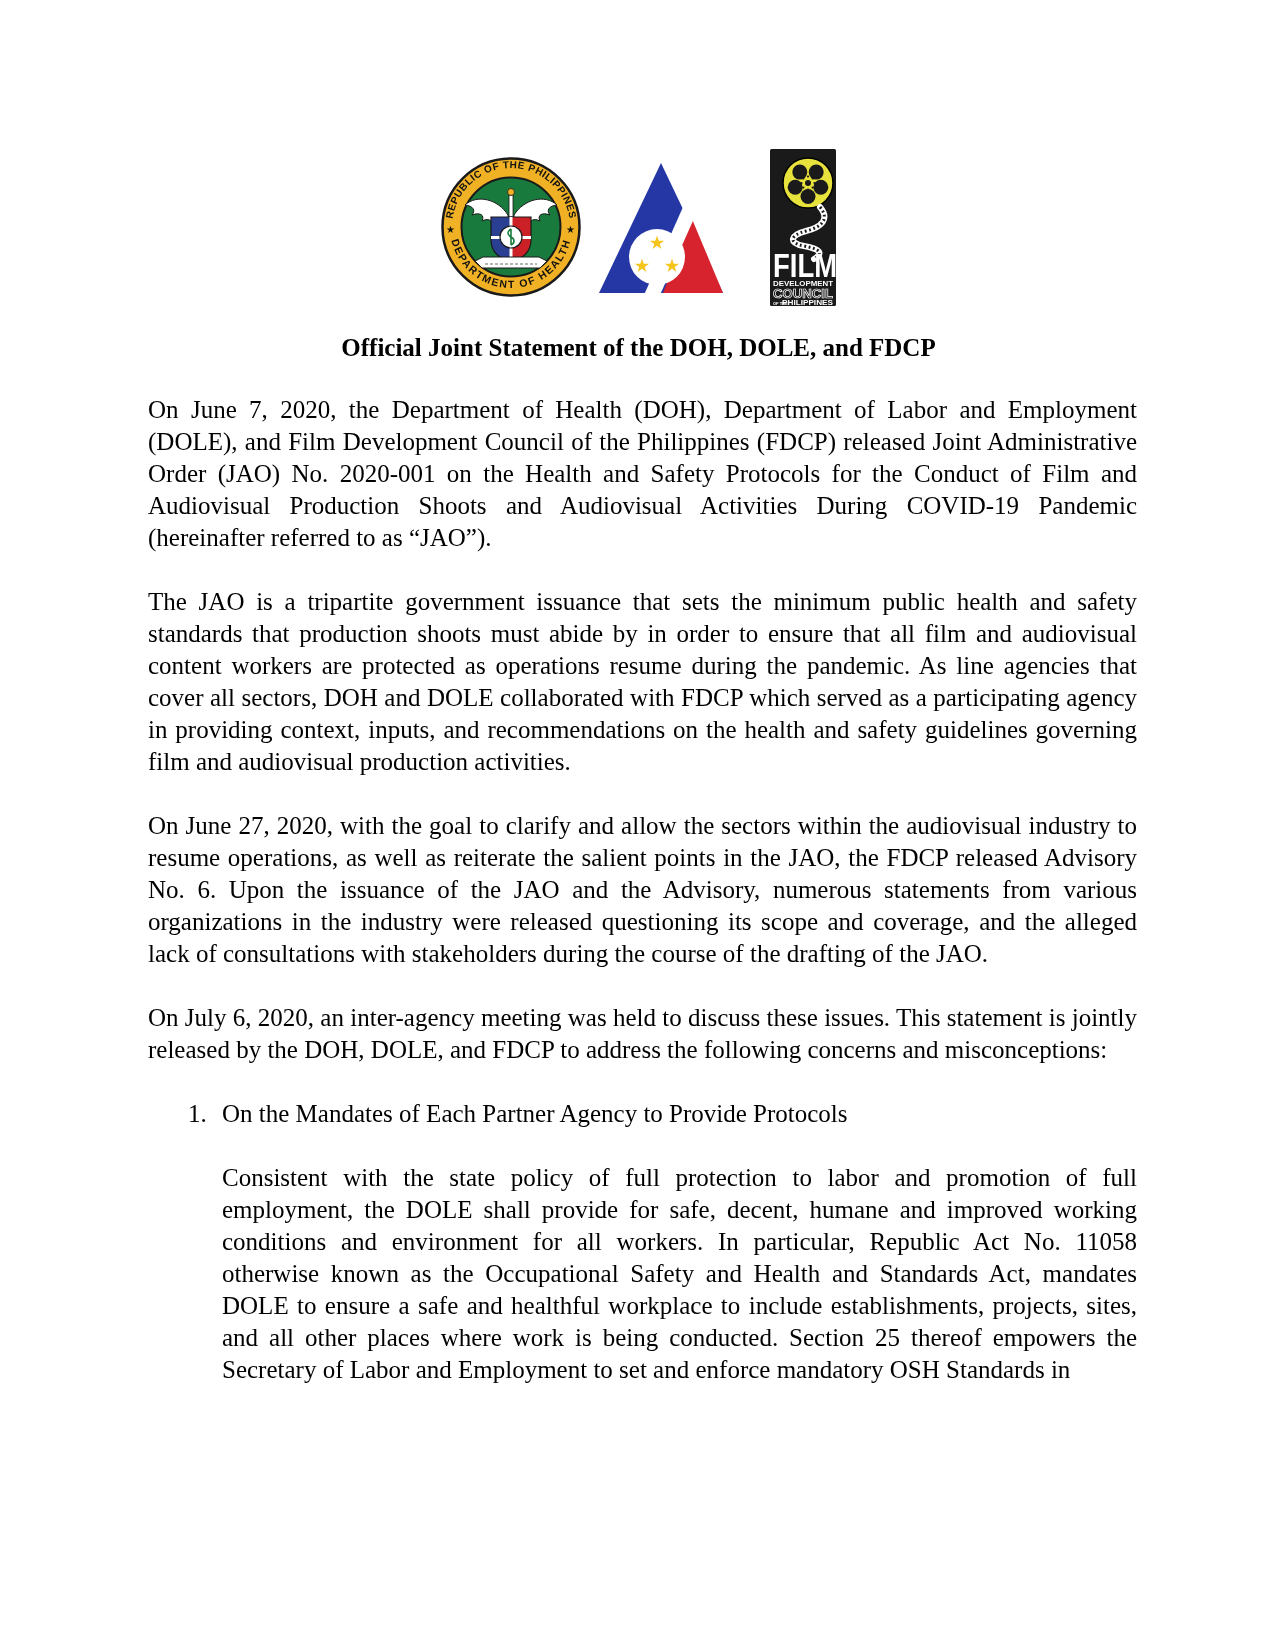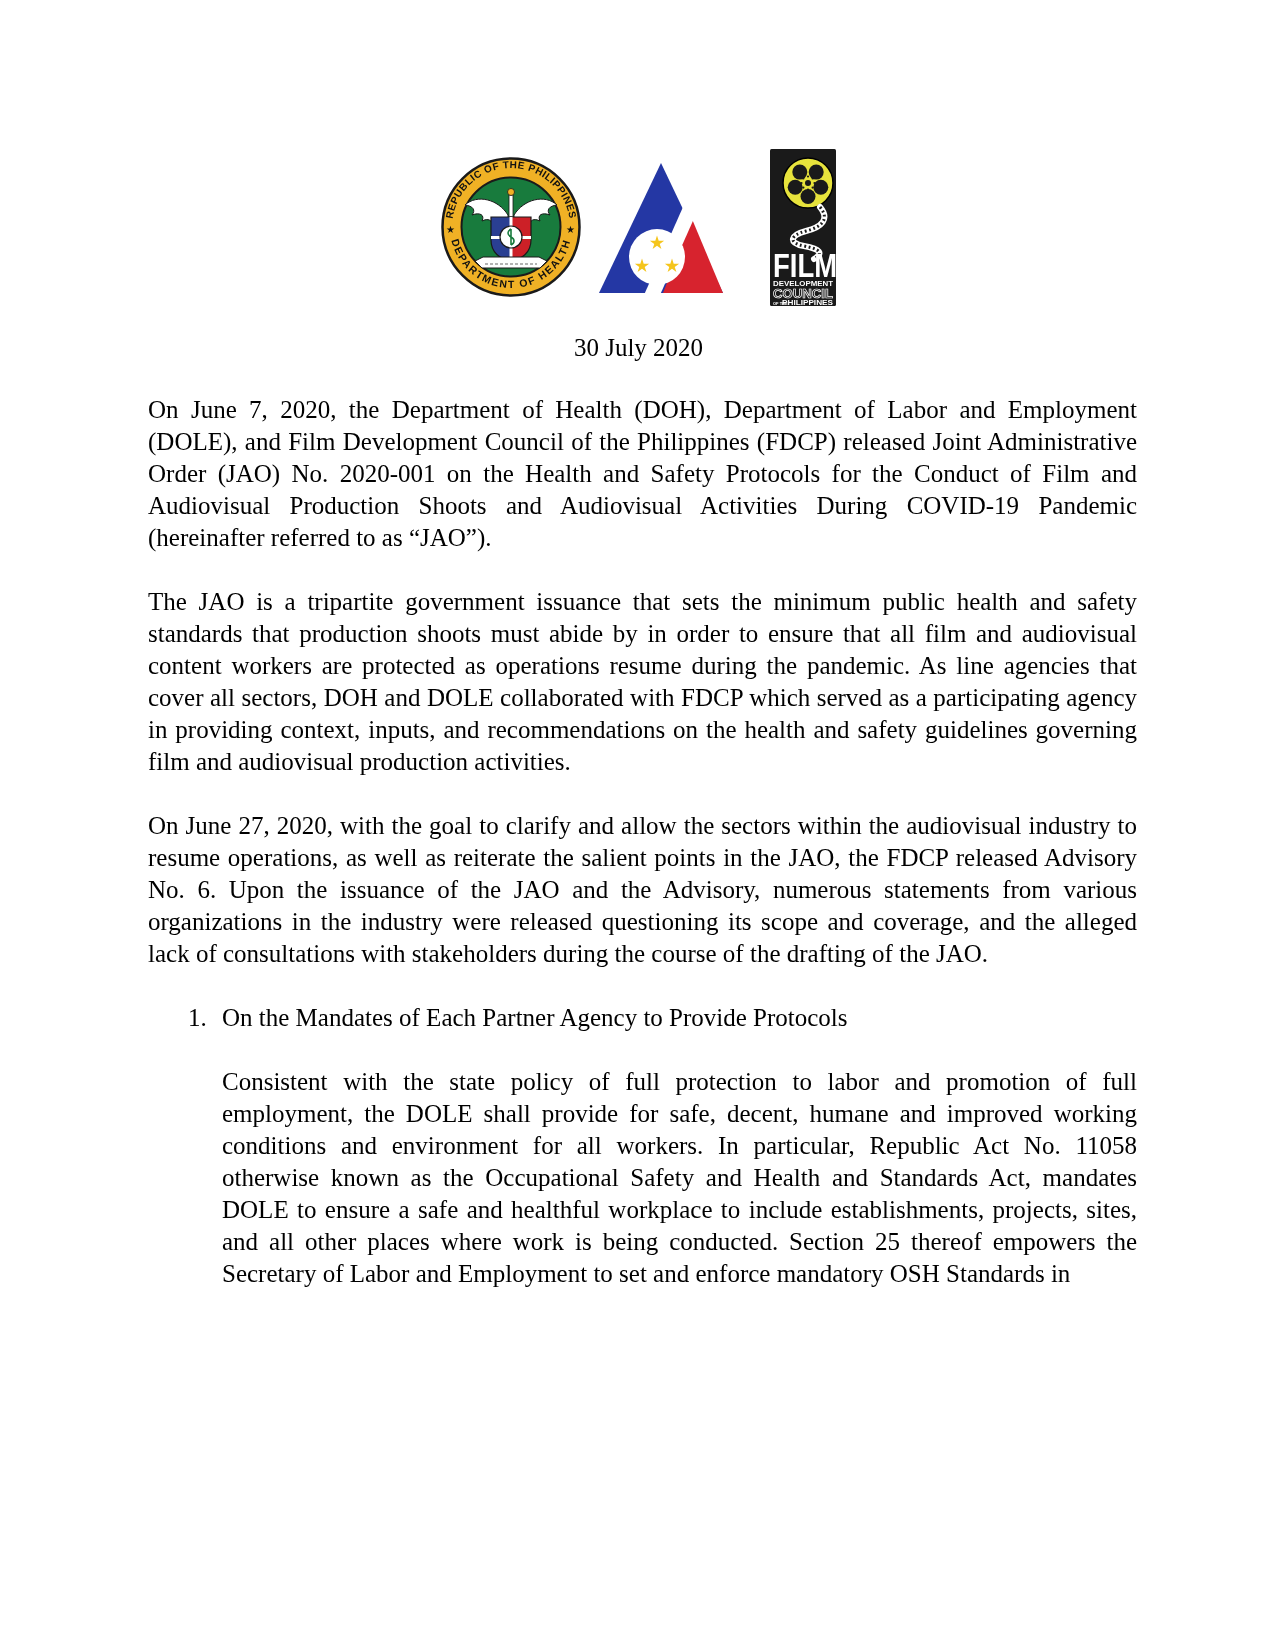--- a/index.html
+++ b/index.html
@@ -132,27 +132,28 @@
         <text x="3" y="137" font-size="8" font-weight="bold" textLength="60" lengthAdjust="spacingAndGlyphs">DEVELOPMENT</text>
         <text x="3" y="149" font-size="13" font-weight="bold" fill="#1A1A1A" stroke="#ffffff" stroke-width="0.7" textLength="60" lengthAdjust="spacingAndGlyphs">COUNCIL</text>
         <text x="3" y="155.5" font-size="4" font-weight="bold">OF THE</text>
         <text x="12" y="156" font-size="8" font-weight="bold" textLength="51" lengthAdjust="spacingAndGlyphs">PHILIPPINES</text>
       </g>
     </svg>
 
   </div>
 
   <div class="title-block">
-    <div class="doc-date">30 July 2020</div>
+    <div class="doc-title">Official Joint Statement of the DOH, DOLE, and FDCP</div>
   </div>
 
   <div class="body-text">
     <p>On June 7, 2020, the Department of Health (DOH), Department of Labor and Employment (DOLE), and Film Development Council of the Philippines (FDCP) released Joint Administrative Order (JAO) No. 2020-001 on the Health and Safety Protocols for the Conduct of Film and Audiovisual Production Shoots and Audiovisual Activities During COVID-19 Pandemic (hereinafter referred to as “JAO”).</p>
     <p>The JAO is a tripartite government issuance that sets the minimum public health and safety standards that production shoots must abide by in order to ensure that all film and audiovisual content workers are protected as operations resume during the pandemic. As line agencies that cover all sectors, DOH and DOLE collaborated with FDCP which served as a participating agency in providing context, inputs, and recommendations on the health and safety guidelines governing film and audiovisual production activities.</p>
     <p>On June 27, 2020, with the goal to clarify and allow the sectors within the audiovisual industry to resume operations, as well as reiterate the salient points in the JAO, the FDCP released Advisory No. 6. Upon the issuance of the JAO and the Advisory, numerous statements from various organizations in the industry were released questioning its scope and coverage, and the alleged lack of consultations with stakeholders during the course of the drafting of the JAO.</p>
+    <p>On July 6, 2020, an inter-agency meeting was held to discuss these issues. This statement is jointly released by the DOH, DOLE, and FDCP to address the following concerns and misconceptions:</p>
 
     <div class="list-row">
       <span class="list-num">1.</span><span>On the Mandates of Each Partner Agency to Provide Protocols</span>
     </div>
 
     <p class="indented">Consistent with the state policy of full protection to labor and promotion of full employment, the DOLE shall provide for safe, decent, humane and improved working conditions and environment for all workers. In particular, Republic Act No. 11058 otherwise known as the Occupational Safety and Health and Standards Act, mandates DOLE to ensure a safe and healthful workplace to include establishments, projects, sites, and all other places where work is being conducted. Section 25 thereof empowers the Secretary of Labor and Employment to set and enforce mandatory OSH Standards in</p>
   </div>
 
 </div>
 

